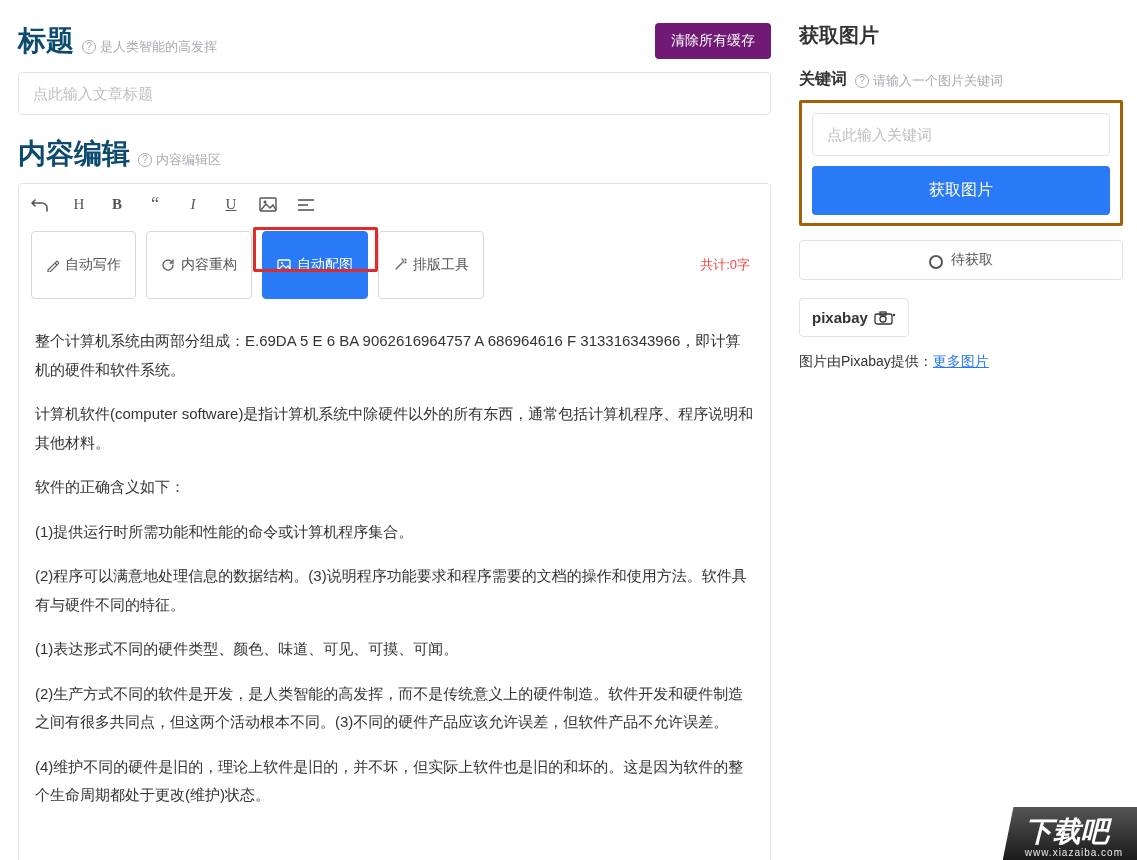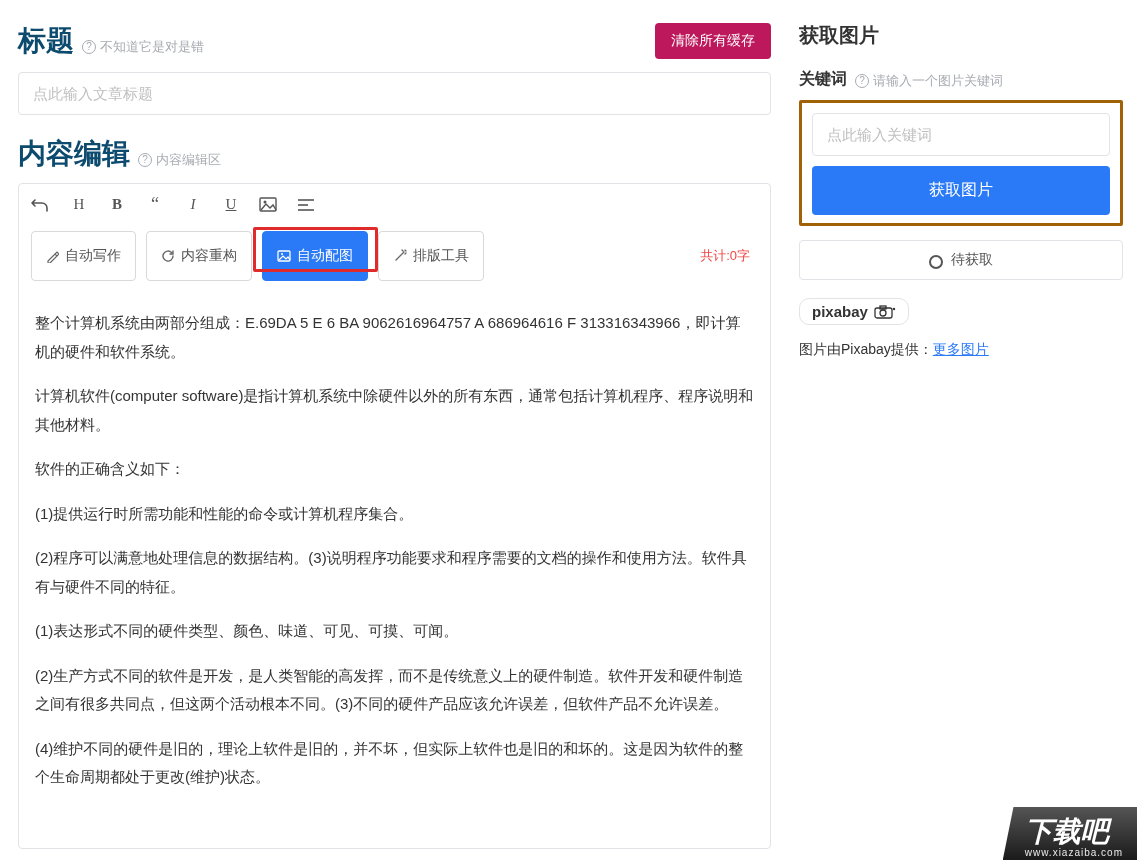--- a/index.html
+++ b/index.html
@@ -17,26 +17,26 @@
 .left-col { flex: 1; padding: 22px 14px 0 18px; min-width: 0; }
 .right-col { width: 352px; padding: 22px 14px 0 14px; }
 
 .section-head { display: flex; align-items: center; justify-content: space-between; margin-bottom: 12px; }
 .section-head .titles { display: flex; align-items: baseline; gap: 8px; }
 .section-head h2 { font-size: 28px; font-weight: 700; color: #0c4a6e; }
 .section-head .hint { color: #a8abb2; font-size: 13px; display: inline-flex; align-items: center; gap: 4px; }
 .qmark { display:inline-flex; width:14px; height:14px; border:1px solid #a8abb2; border-radius:50%; align-items:center; justify-content:center; font-size:10px; line-height:1; color:#a8abb2; }
 
 .btn-primary {
-  background: #be185d; color: #fff; border: none; border-radius: 4px;
+  background: #701a75; color: #fff; border: none; border-radius: 4px;
   padding: 9px 16px; font-size: 14px; cursor: pointer;
 }
 .btn-outline {
   background: #fff; color: #555; border: 1px solid #d9d9d9; border-radius: 4px;
-  padding: 15px 14px; font-size: 14px; cursor: pointer; display: inline-flex; align-items: center; gap: 6px;
+  padding: 24px 14px; font-size: 14px; cursor: pointer; display: inline-flex; align-items: center; gap: 6px;
 }
 .btn-outline.active, .btn-inline-primary {
   background: #2a7af7; color: #fff; border: 1px solid #2a7af7;
 }
 
 .input-box {
   width: 100%; border: 1px solid #e1e3e6; border-radius: 4px; padding: 12px 14px;
   font-size: 15px; color: #333;
 }
 .input-box::placeholder { color: #bfbfbf; }
@@ -83,21 +83,21 @@
   padding: 14px 0; font-size: 16px; cursor:pointer;
 }
 
 .pending-bar {
   margin-top: 14px; border:1px solid #e1e3e6; border-radius:4px; padding: 10px 0;
   text-align:center; color:#555; font-size:14px; display:flex; align-items:flex-end; justify-content:center; gap:8px;
 }
 .circle-icon { width:14px; height:14px; border:2px solid #555; border-radius:50%; display:inline-block; }
 
 .pixabay-badge {
-  margin-top: 18px; border:1px solid #e1e3e6; border-radius:10px; padding: 4px 12px;
+  margin-top: 18px; border:1px solid #e1e3e6; border-radius:4px; padding: 10px 12px;
   display:inline-flex; align-items:center; gap:6px; font-size:15px; color:#333;
 }
 
 .provider-line { margin-top: 16px; font-size:14px; color:#333; }
 .provider-line a { color:#2a7af7; text-decoration: underline; }
 
 .coin-line { margin-top: 16px; font-size:14px; color:#8a8f99; display:flex; align-items:center; gap:6px; }
 .coin-icon { width:16px; height:11px; border:1px solid #8a8f99; border-radius:3px 3px 6px 6px; display:inline-block; }
 
 .watermark {
@@ -114,21 +114,21 @@
 </head>
 <body>
 
 <div class="main-layout">
   <div class="left-col">
     <div class="section-head">
       <div class="titles">
         <h2>标题</h2>
         <span class="hint">
           <span class="qmark">?</span>
-          <span>不知道它是对是错</span>
+          <span>是人类智能的高发挥</span>
         </span>
       </div>
       <button class="btn-primary">清除所有缓存</button>
     </div>
 
     <input class="input-box" placeholder="点此输入文章标题" style="">
 
     <div class="section-head" style="margin-top:20px; margin-bottom:4px;">
       <div class="titles">
         <h2>内容编辑</h2>

